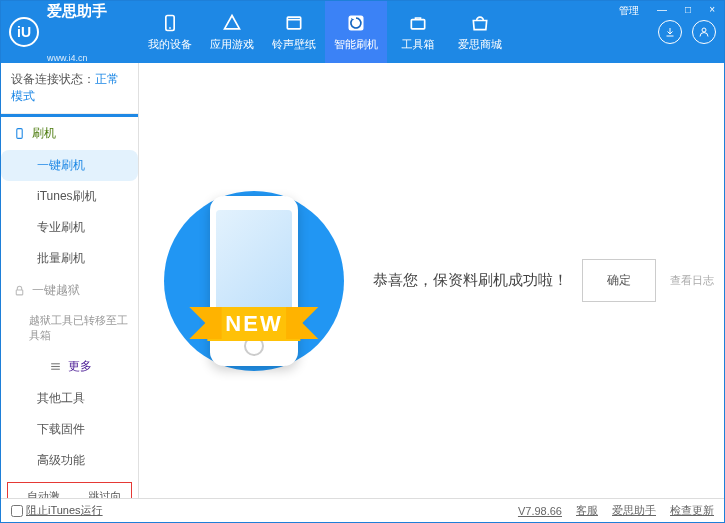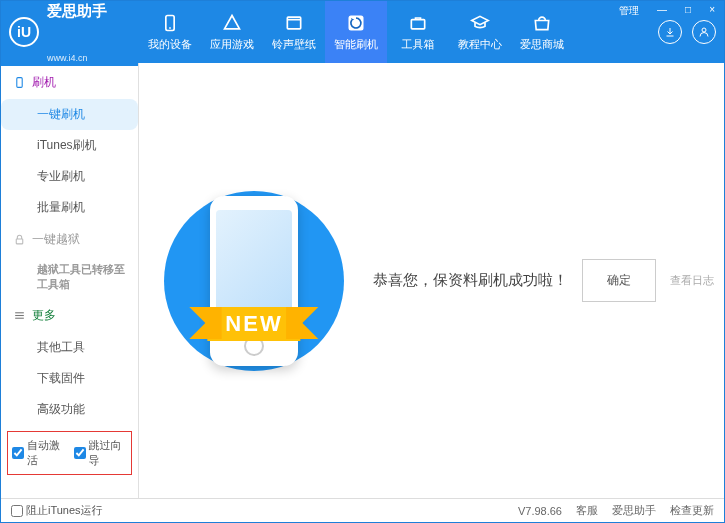--- a/index.html
+++ b/index.html
@@ -16,30 +16,30 @@
 .nav-item.active { background: #3b82f6; }
 .nav-icon { width: 20px; height: 20px; }
 .header-right { display: flex; gap: 10px; align-items: center; margin-left: auto; }
 .title-controls { position: absolute; top: 4px; right: 10px; display: flex; gap: 18px; font-size: 10px; color: #fff; }
 .circle-btn { width: 24px; height: 24px; border: 1.5px solid #fff; border-radius: 50%; display: flex; align-items: center; justify-content: center; cursor: pointer; }
 .body { flex: 1; display: flex; overflow: hidden; }
 .sidebar { width: 138px; border-right: 1px solid #e0e0e0; display: flex; flex-direction: column; font-size: 12px; overflow-y: auto; }
 .status-row { padding: 8px 10px; border-bottom: 1px solid #eee; color: #555; }
 .status-val { color: #1e88e5; }
 .side-sec { border-top: 3px solid #1e88e5; }
-.side-head { display: flex; align-items: center; gap: 6px; padding: 8px 12px; color: #a21caf; font-weight: 500; }
+.side-head { display: flex; align-items: center; gap: 6px; padding: 8px 12px; color: #4d7c0f; font-weight: 500; }
 .side-head.grey { color: #999; border-top: none; }
-.side-head.more { color: #15803d; border-top: none; }
+.side-head.more { color: #4c1d95; border-top: none; margin-left: 36px; }
 .side-item { padding: 7px 8px 7px 36px; color: #555; cursor: pointer; border-radius: 8px; }
 .side-item.active { background: #e3f2fd; color: #1e88e5; }
-.side-note { padding: 6px 8px 6px 36px; color: #999; line-height: 1.4; font-size: 11px; font-weight: bold; }
+.side-note { padding: 6px 8px 6px 28px; color: #999; line-height: 1.4; font-size: 11px; }
 .checkboxes { border: 1.5px solid #e53935; margin: 6px; padding: 6px 4px; display: flex; gap: 8px; }
 .cb { display: flex; align-items: center; gap: 3px; color: #555; font-size: 11px; }
 .cb input { accent-color: #1e88e5; width: 12px; height: 12px; }
-.footer { height: 24px; border-top: 1px solid #ddd; display: flex; align-items: center; font-size: 11px; color: #666; padding: 0 10px; gap: 14px; }
+.footer { height: 24px; border-top: 1px solid #ddd; display: flex; align-items: center; font-size: 11px; color: #666; padding: 0 10px; gap: 14px; text-decoration: underline; }
 .footer .sp { flex: 1; }
 .main { flex: 1; display: flex; flex-direction: row; align-items: center; justify-content: center; gap: 14px; position: relative; }
 .phone-illus { width: 210px; height: 200px; position: relative; display: flex; align-items: center; justify-content: center; }
 .circle-bg { width: 180px; height: 180px; background: #2196f3; border-radius: 50%; position: absolute; }
 .phone { width: 88px; height: 170px; background: #fff; border-radius: 14px; position: relative; z-index: 2; box-shadow: 0 4px 12px rgba(0,0,0,0.2); }
 .phone::before { content: ""; position: absolute; top: 14px; left: 6px; right: 6px; height: 110px; background: linear-gradient(135deg,#e3f2fd,#bbdefb); border-radius: 4px; }
 .phone::after { content: ""; position: absolute; bottom: 10px; left: 50%; transform: translateX(-50%); width: 16px; height: 16px; border: 2px solid #ccc; border-radius: 50%; }
 .ribbon { position: absolute; z-index: 3; bottom: 40px; left: 50%; transform: translateX(-50%); background: #ffc107; color: #fff; font-weight: bold; font-size: 22px; padding: 4px 18px; letter-spacing: 2px; }
 .ribbon::before, .ribbon::after { content: ""; position: absolute; top: 0; width: 0; height: 0; border: 16px solid #ffb300; }
 .ribbon::before { left: -18px; border-left-color: transparent; }
@@ -99,27 +99,20 @@
       </div>
       <div class="nav-item">
         <svg class="nav-icon" viewBox="0 0 24 24" fill="none" stroke="#fff" stroke-width="2">
             <rect x="4" y="8" width="16" height="11" rx="1"></rect>
             <path d="M9 8 V6 h6 v2"></path>
           </svg>
         <span>工具箱</span>
       </div>
       <div class="nav-item">
         <svg class="nav-icon" viewBox="0 0 24 24" fill="none" stroke="#fff" stroke-width="2">
-            <path d="M2 9 L12 4 L22 9 L12 14 Z"></path>
-            <path d="M6 11 v5 c3 2 9 2 12 0 v-5"></path>
-          </svg>
-        <span>教程中心</span>
-      </div>
-      <div class="nav-item">
-        <svg class="nav-icon" viewBox="0 0 24 24" fill="none" stroke="#fff" stroke-width="2">
             <path d="M4 9 h16 l-1 11 H5 Z"></path>
             <path d="M8 9 a4 4 0 0 1 8 0"></path>
           </svg>
         <span>爱思商城</span>
       </div>
     </div>
     <div class="header-right">
       <div class="circle-btn">
         <svg width="12" height="12" viewBox="0 0 24 24" fill="none" stroke="#fff" stroke-width="2">
             <path d="M12 4 v12 M7 11 l5 5 l5 -5 M5 20 h14"></path>
@@ -129,20 +122,23 @@
         <svg width="12" height="12" viewBox="0 0 24 24" fill="none" stroke="#fff" stroke-width="2">
             <circle cx="12" cy="8" r="4"></circle>
             <path d="M4 21 a8 8 0 0 1 16 0"></path>
           </svg>
       </div>
     </div>
   </div>
 
   <div class="body">
     <div class="sidebar">
+      <div class="status-row">
+        <span>设备连接状态：</span><span class="status-val">正常模式</span>
+      </div>
       <div class="side-sec">
         <div class="side-head">
           <svg class="mini-icon" viewBox="0 0 24 24" fill="none" stroke="#1e88e5" stroke-width="2">
               <rect x="7" y="3" width="10" height="18" rx="2"></rect>
             </svg>
           <span>刷机</span>
         </div>
         <div class="side-item active">一键刷机</div>
         <div class="side-item">iTunes刷机</div>
         <div class="side-item">专业刷机</div>

